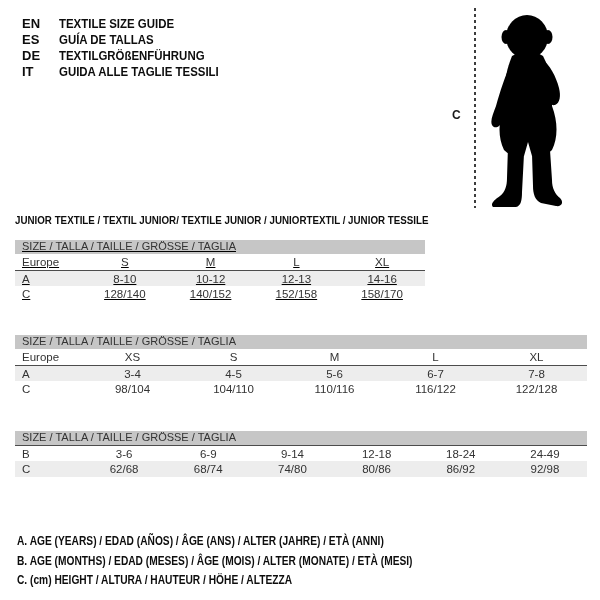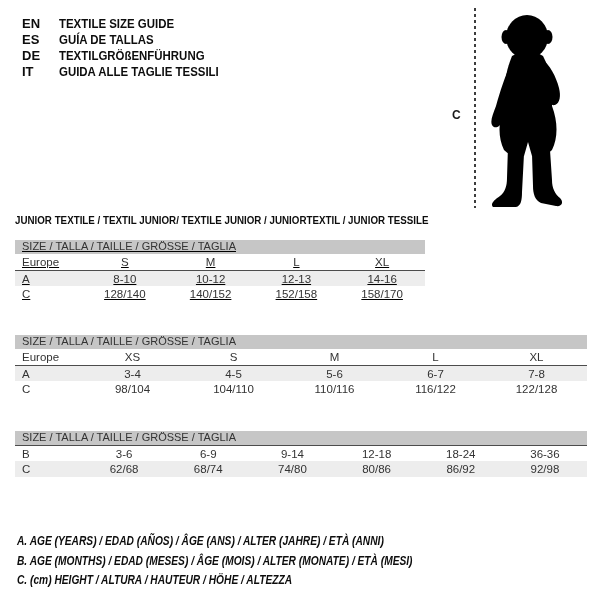--- a/index.html
+++ b/index.html
@@ -28,21 +28,21 @@
   .band-gap14{margin-top:14px;}
   .band-gap8{margin-top:8px;}
   .row{display:flex;align-items:center;height:16px;font-size:11.5px;color:#333333;box-sizing:border-box;}
   .row.shade{background:#ededed;}
   .row.rule{border-top:1px solid #4c4c4c;}
   .lab{flex:0 0 60px;padding-left:7px;text-align:left;}
   .c{flex:1 1 0;text-align:center;}
   .subsc{font-size:8px;vertical-align:sub;}
 
   
-  .notes{position:absolute;left:17px;top:532px;font-style:italic;}
+  .notes{position:absolute;left:17px;top:532px;}
   .note-line{font-weight:bold;font-size:12px;line-height:19.5px;color:#0d0d0d;white-space:nowrap;}
 </style>
 </head>
 <body>
 
 <div class="canvas">
 
   <div class="lang-block">
     <div class="lang-row">
       <span class="lang-code">EN</span>
@@ -142,21 +142,21 @@
     <div class="band band-gap8">
       <span>SIZE / TALLA / TAILLE / GRÖSSE / TAGLIA</span>
     </div>
     <div class="row rule">
       <span class="lab">B</span>
       <span class="c">3-6</span>
       <span class="c">6-9</span>
       <span class="c">9-14</span>
       <span class="c">12-18</span>
       <span class="c">18-24</span>
-      <span class="c">36-36</span>
+      <span class="c">24-49</span>
     </div>
     <div class="row shade">
       <span class="lab">C</span>
       <span class="c">62/68</span>
       <span class="c">68/74</span>
       <span class="c">74/80</span>
       <span class="c">80/86</span>
       <span class="c">86/92</span>
       <span class="c">92/98</span>
     </div>

